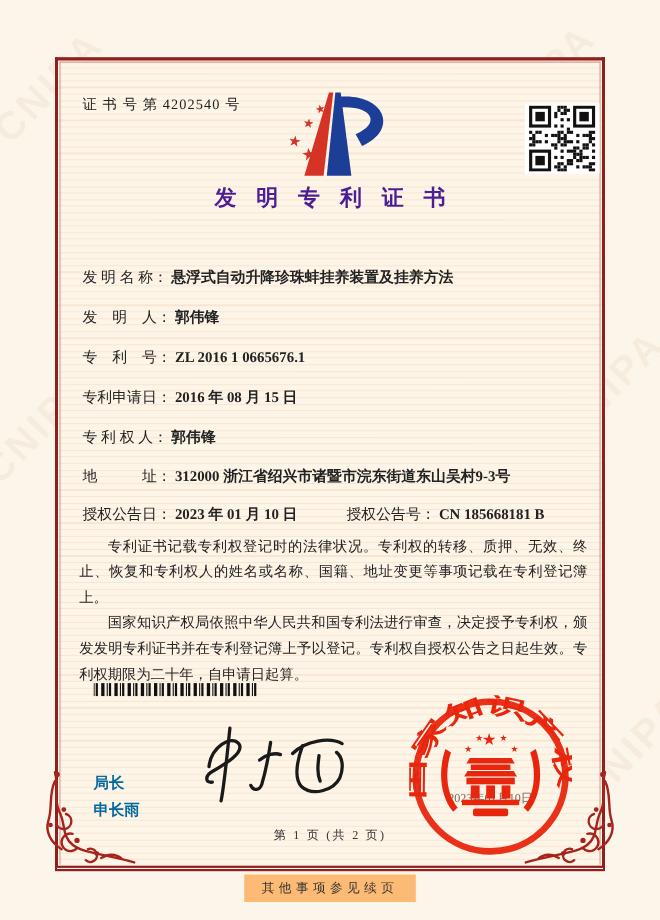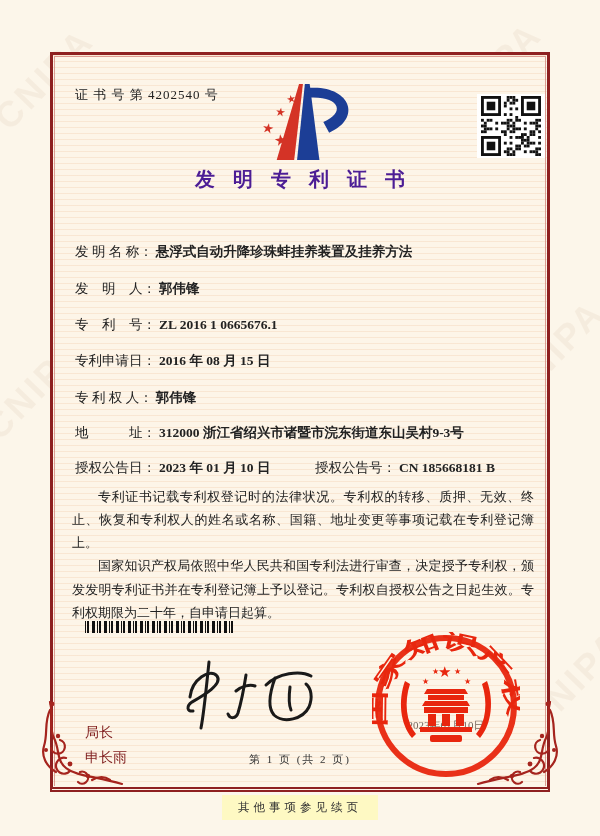--- a/index.html
+++ b/index.html
@@ -40,30 +40,30 @@
   
   .frow{position:absolute;left:75px;width:460px;font-size:13.5px;color:#222;white-space:nowrap;}
   .r1{top:243px}.r2{top:280px}.r3{top:316px}.r4{top:352px}.r5{top:389px}.r6{top:424px}.r7{top:459px}
   .fvalue{margin-left:3px;font-weight:bold;}
   .pair2{position:absolute;left:240px;top:0;}
   
   .paras{position:absolute;left:72px;top:485px;width:462px;font-size:13px;line-height:1.78;color:#222;text-align:justify;}
   .paras p{margin:0;text-indent:2em;}
   
   .barcode{position:absolute;left:85px;top:621px;width:152px;height:12px;}
-  .director{position:absolute;left:85px;top:720px;font-size:14px;color:#7f1d1d;line-height:1.8;}
+  .director{position:absolute;left:85px;top:700px;font-size:14px;color:#0369a1;line-height:1.8;font-weight:bold;}
   .signature{position:absolute;left:162px;top:655px;width:160px;height:80px;}
   .seal{position:absolute;left:372px;top:632px;width:148px;height:148px;}
   .page-info{position:absolute;left:0;top:752px;width:100%;text-align:center;font-size:11px;color:#333;letter-spacing:2px;}
   .flourish{position:absolute;width:88px;height:88px;}
   .flourish.bl{left:36px;top:700px;}
   .flourish.br{right:36px;top:700px;transform:scaleX(-1);}
   .footer-note{
     position:absolute;left:50%;top:795px;transform:translateX(-50%);
-    background:#fef9c3;padding:5px 16px;font-size:11.5px;letter-spacing:4px;color:#333;white-space:nowrap;
+    background:#fdba74;padding:5px 16px;font-size:11.5px;letter-spacing:4px;color:#333;white-space:nowrap;
   }
 </style>
 </head>
 <body>
 
 <div class="wm" style="left:-18px;top:58px">CNIPA</div>
 <div class="wm" style="left:128px;top:100px">CNIPA</div>
 <div class="wm" style="left:430px;top:52px">CNIPA</div>
 <div class="wm" style="left:-28px;top:368px">CNIPA</div>
 <div class="wm" style="left:228px;top:296px">CNIPA</div>

